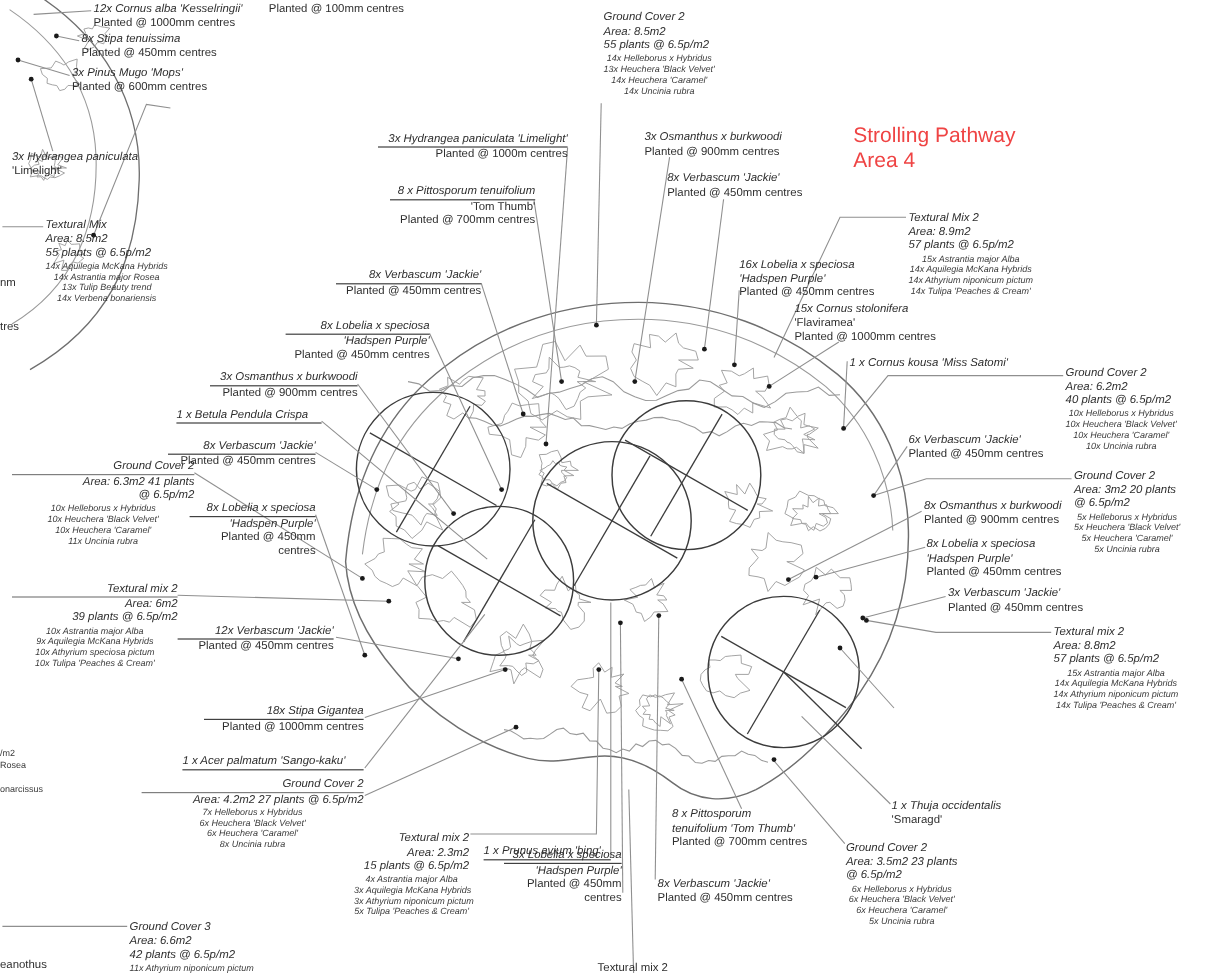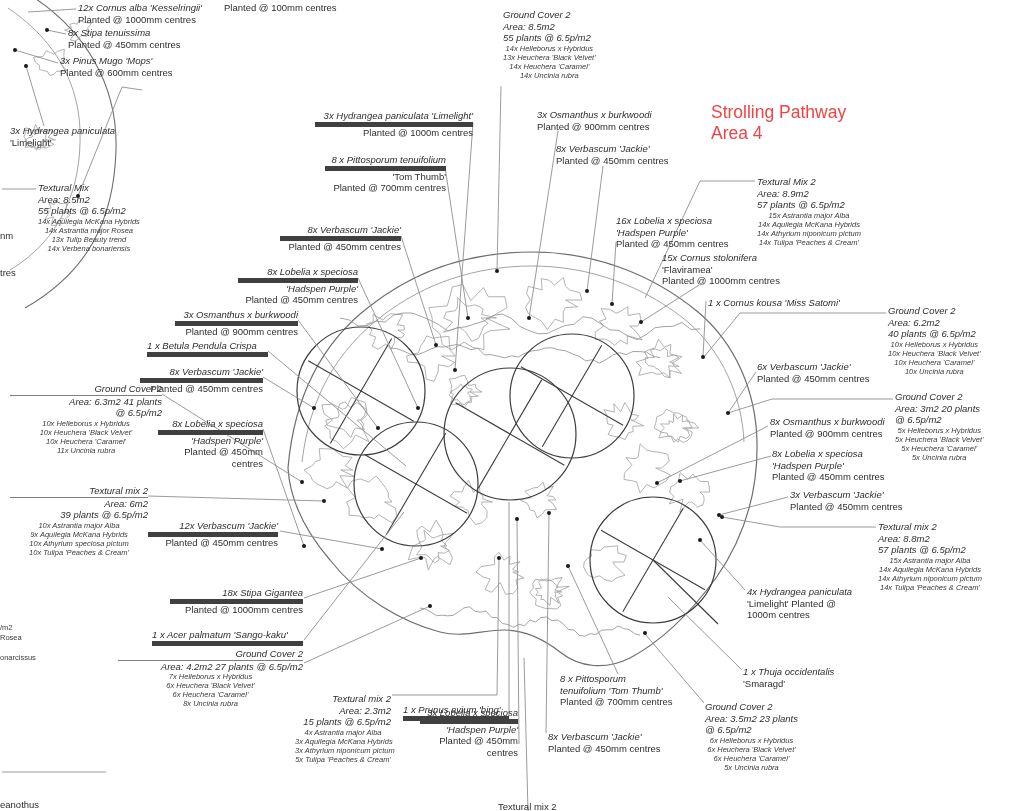--- a/index.html
+++ b/index.html
@@ -1,21 +1,21 @@
 <!DOCTYPE html>
 <html><head>
 <meta charset="utf-8">
 <style>
   html,body{margin:0;padding:0;background:#fff;}
   #canvas{position:relative;width:1024px;height:811px;background:#ffffff;overflow:hidden;
           font-family:"Liberation Sans", sans-serif;color:#2e2e2e;}
   svg{position:absolute;left:0;top:0;}
   .lbl{position:absolute;font-size:9.5px;line-height:11.5px;white-space:nowrap;color:#2e2e2e;}
   .lbl.ra{text-align:right;}
-  .lbl .ul{border-bottom:5px solid #404040;display:block;}
+  .lbl .ul{border-bottom:1px solid #404040;display:block;}
   .it{font-style:italic;}
   .box{position:absolute;font-size:9.5px;line-height:11.5px;white-space:nowrap;color:#2e2e2e;font-style:italic;}
   .box.ra{text-align:right;}
   .box .bt.ul{border-bottom:1px solid #7f7f7f;display:block;}
   .box .sp{font-size:7.5px;line-height:9px;color:#3a3a3a;text-align:center;}
   .title{position:absolute;left:711px;top:102px;font-size:17.5px;line-height:21px;color:#ef4444;}
   .frag{position:absolute;font-size:9.5px;line-height:11px;color:#2e2e2e;}
   .frag.sm{font-size:7.5px;line-height:9px;color:#3a3a3a;}
 </style>
 </head>
@@ -278,25 +278,20 @@
     <div>Planted @ 450mm centres</div>
   </div>
   <div class="lbl ra" style="left:148px;top:520px;width:130px">
     <div class="ul it">12x Verbascum 'Jackie'</div>
     <div>Planted @ 450mm centres</div>
   </div>
   <div class="lbl ra" style="left:170px;top:587px;width:133px">
     <div class="ul it">18x Stipa Gigantea</div>
     <div>Planted @ 1000mm centres</div>
   </div>
-  <div class="lbl" style="left:747px;top:586px">
-    <div class="it">4x Hydrangea paniculata</div>
-    <div>'Limelight' Planted @</div>
-    <div>1000m centres</div>
-  </div>
   <div class="lbl" style="left:152px;top:629px;width:151px">
     <div class="ul it">1 x Acer palmatum 'Sango-kaku'</div>
   </div>
   <div class="lbl" style="left:743px;top:666px">
     <div class="it">1 x Thuja occidentalis</div>
     <div>'Smaragd'</div>
   </div>
   <div class="lbl" style="left:560px;top:673px">
     <div class="it">8 x Pittosporum</div>
     <div class="it">tenuifolium 'Tom Thumb'</div>
@@ -407,20 +402,26 @@
   </div>
   <div class="box" style="left:705px;top:701px">
     <div class="bt">Ground Cover 2</div>
     <div>Area: 3.5m2 23 plants</div>
     <div>@ 6.5p/m2</div>
     <div class="sp">6x Helleborus x Hybridus</div>
     <div class="sp">6x Heuchera 'Black Velvet'</div>
     <div class="sp">6x Heuchera 'Caramel'</div>
     <div class="sp">5x Uncinia rubra</div>
   </div>
+  <div class="box" style="left:108px;top:767px">
+    <div class="bt">Ground Cover 3</div>
+    <div>Area: 6.6m2</div>
+    <div>42 plants @ 6.5p/m2</div>
+    <div class="sp">11x Athyrium niponicum pictum</div>
+  </div>
 
   <div class="frag" style="left:0;top:230px">nm</div>
   <div class="frag" style="left:0;top:267px">tres</div>
   <div class="frag sm" style="left:0;top:623px">/m2</div>
   <div class="frag sm" style="left:0;top:633px">Rosea</div>
   <div class="frag sm" style="left:0;top:653px">onarcissus</div>
   <div class="frag" style="left:0;top:799px">eanothus</div>
   <div class="frag" style="left:498px;top:801px">Textural mix 2</div>
 
 </div>

